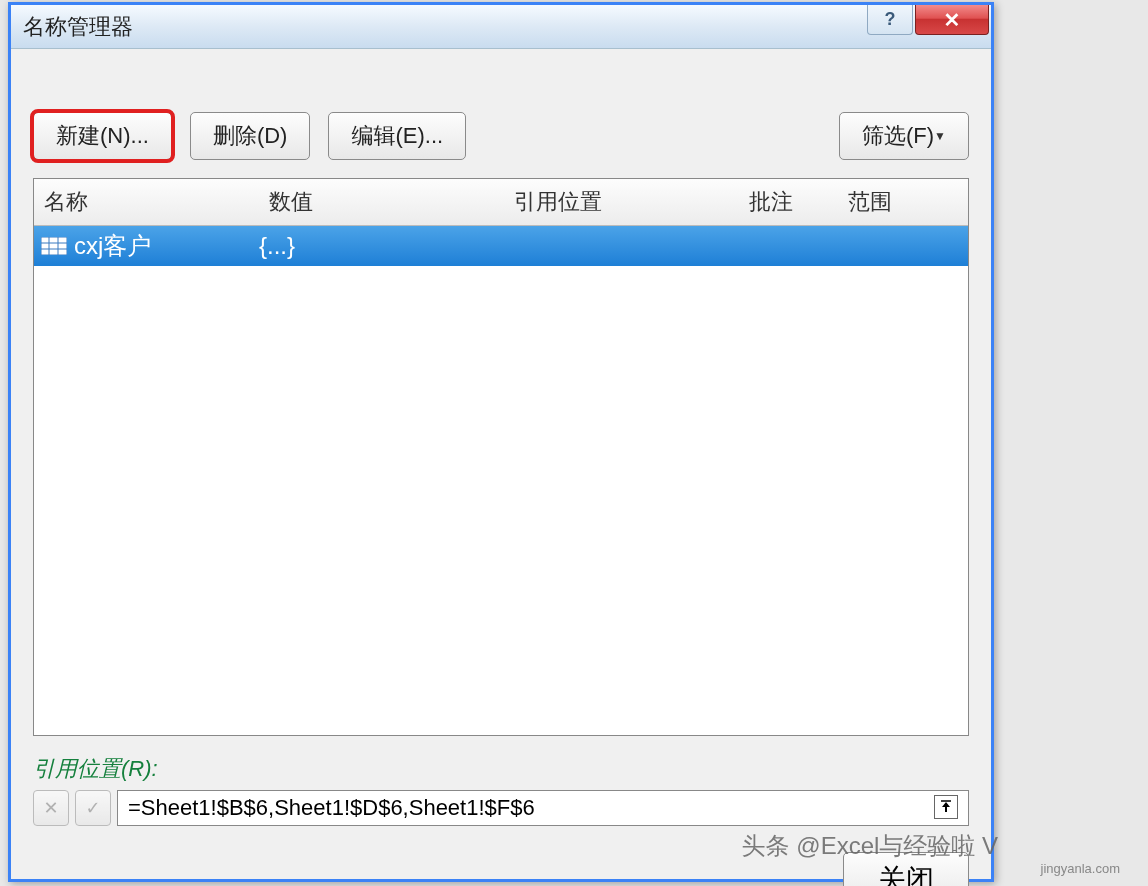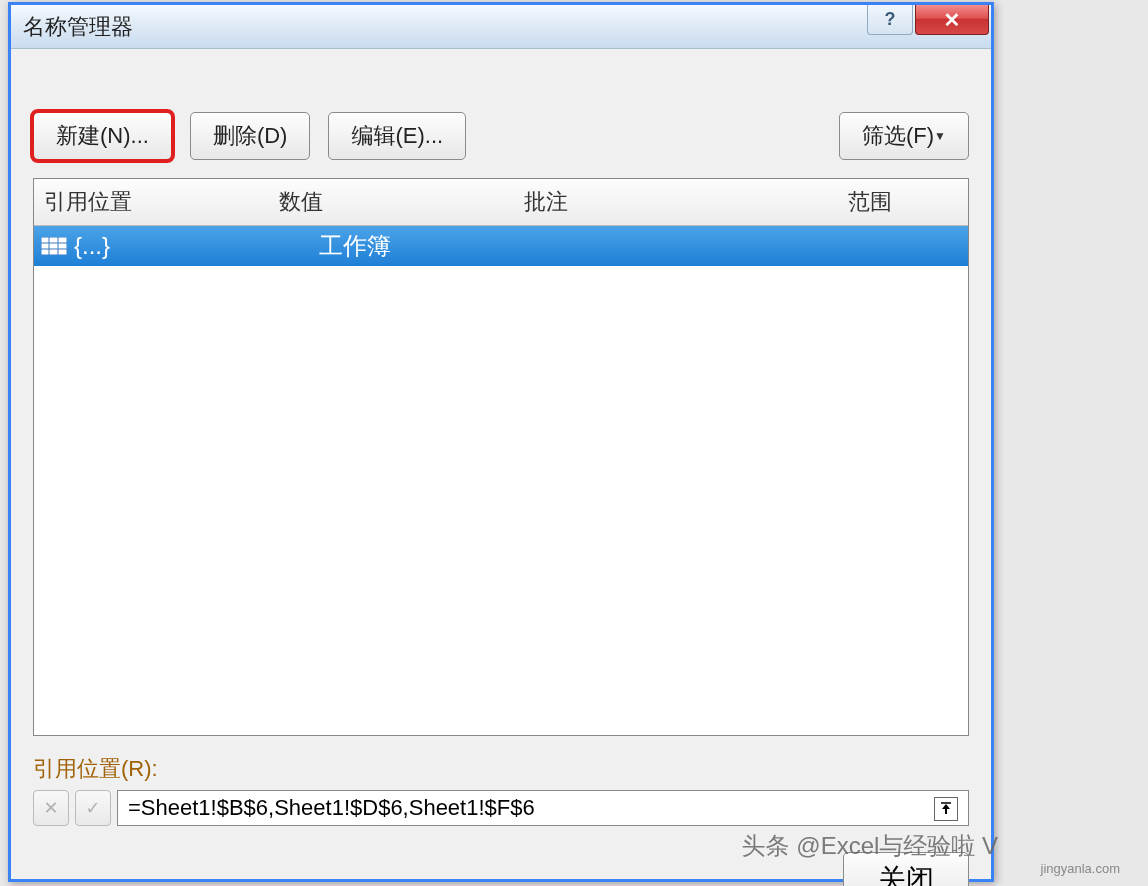--- a/index.html
+++ b/index.html
@@ -152,22 +152,23 @@
     .row-name { width: 185px; }
     .row-value { width: 245px; }
     .row-refers { width: 240px; }
     .row-scope { width: 130px; }
     .row-comment { flex: 1; }
     .refers-area {
       margin-top: 18px;
     }
     .refers-label {
       font-size: 22px;
-      color: #a16207;
+      color: #15803d;
       margin-bottom: 6px;
+      font-style: italic;
     }
     .refers-row {
       display: flex;
       align-items: center;
       gap: 6px;
     }
     .icon-btn {
       width: 36px;
       height: 36px;
       background: linear-gradient(to bottom, #fdfdfd, #e5e5e5);
@@ -183,21 +184,21 @@
       cursor: default;
     }
     .refers-input {
       flex: 1;
       height: 36px;
       border: 1px solid #888;
       padding: 4px 10px;
       font-size: 22px;
       background: #fff;
       display: flex;
-      align-items: flex-end;
+      align-items: flex-start;
       justify-content: space-between;
     }
     .refers-text { flex: 1; }
     .collapse-icon {
       width: 24px;
       height: 24px;
       display: flex;
       align-items: center;
       justify-content: center;
       border: 1px solid #666;
@@ -256,38 +257,39 @@
         <button class="btn">编辑(E)...</button>
       </div>
       <button class="btn filter-btn">
         <span>筛选(F)</span>
         <span class="dropdown-arrow">▼</span>
       </button>
     </div>
 
     <div class="list-area">
       <div class="list-header">
+        <div class="col col-name">名称</div>
+        <div class="col col-value">数值</div>
         <div class="col col-refers">引用位置</div>
-        <div class="col col-value">数值</div>
         <div class="col col-comment">批注</div>
         <div class="col col-scope">范围</div>
       </div>
       <div class="list-body">
         <div class="list-row selected">
           <span class="row-icon">
             <svg width="26" height="18" viewBox="0 0 26 18">
               <rect x="0" y="0" width="26" height="18" fill="#fff" stroke="#3a7ac0" stroke-width="1"></rect>
               <line x1="0" y1="6" x2="26" y2="6" stroke="#3a7ac0"></line>
               <line x1="0" y1="12" x2="26" y2="12" stroke="#3a7ac0"></line>
               <line x1="8" y1="0" x2="8" y2="18" stroke="#3a7ac0"></line>
               <line x1="17" y1="0" x2="17" y2="18" stroke="#3a7ac0"></line>
             </svg>
           </span>
+          <span class="row-name">cxj客户</span>
           <span class="row-value">{...}</span>
-          <span class="row-scope">工作簿</span>
           <span class="row-comment"></span>
         </div>
       </div>
     </div>
 
     <div class="refers-area">
       <div class="refers-label">引用位置(R):</div>
       <div class="refers-row">
         <div class="icon-btn disabled">
           <span style="color:#888;font-size:18px;">✕</span>

